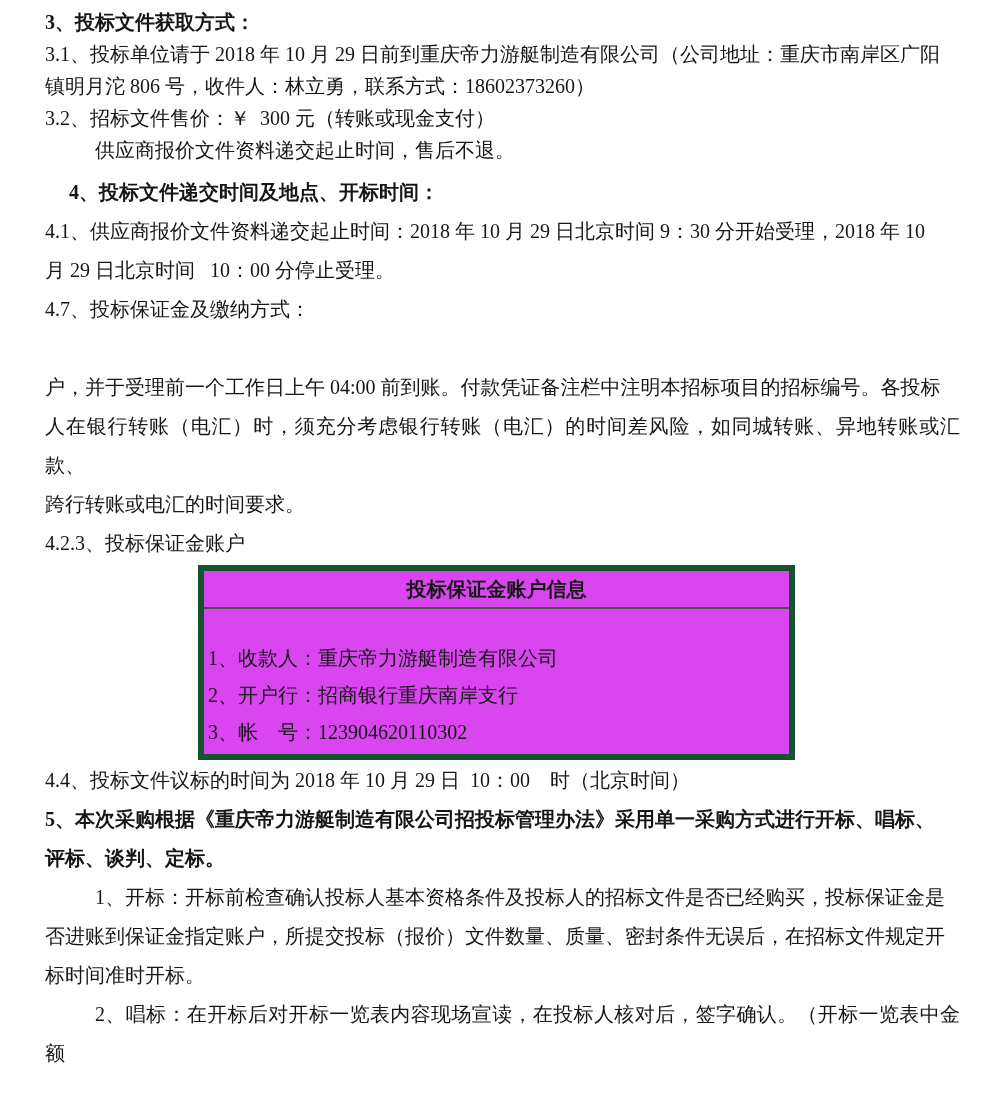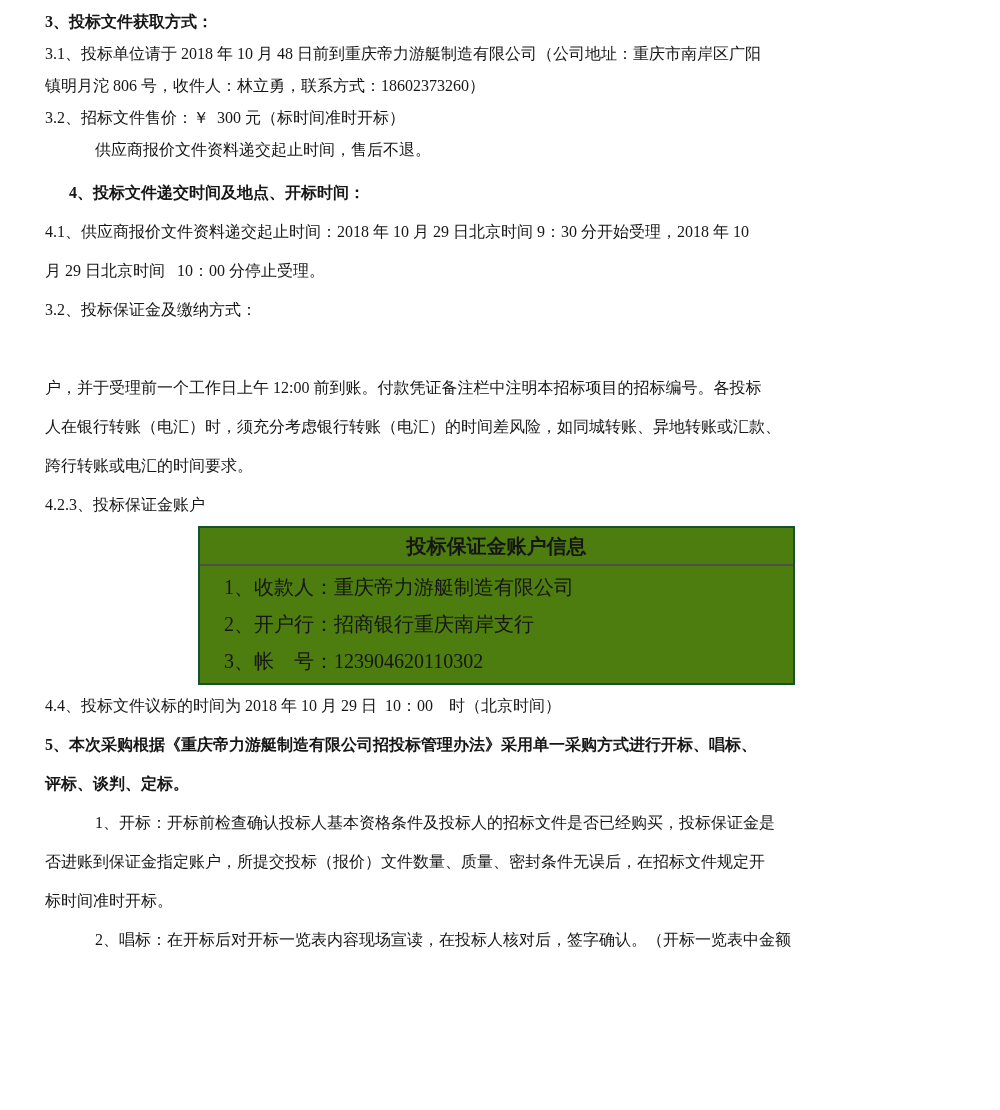--- a/index.html
+++ b/index.html
@@ -14,70 +14,71 @@
     font-family: "Liberation Serif", "DejaVu Serif", serif;
     color: #161616;
   }
   .doc {
     padding: 6px 40px 0 45px;
     box-sizing: border-box;
     width: 1000px;
   }
   .para {
     margin: 0;
-    font-size: 16px;
+    font-size: 20px;
     line-height: 39px;
     text-align: justify;
   }
   .para.tight { line-height: 32px; }
   .para.heading { font-weight: bold; }
   .para.mt { margin-top: 7px; margin-left: 24px; }
   .para.ind { text-indent: 50px; }
   .run { white-space: pre-wrap; }
   .run.u {
     text-decoration-color: #3c3c3c;
     text-underline-offset: 4px;
   }
   .acct-table {
     width: 597px;
     margin: 2px 0 1px 153px;
-    border: 2px solid #14532d;
+    border: 6px solid #14532d;
     box-sizing: border-box;
-    background: #4d7c0f;
+    background: #d946ef;
   }
   .acct-header {
     height: 36px;
     line-height: 36px;
     text-align: center;
     font-weight: bold;
     font-size: 20px;
     border-bottom: 2px solid #4f4f4f;
   }
   .acct-body {
-    padding: 3px 10px 3px 24px;
+    padding: 3px 10px 3px 4px;
+    margin-top: 28px;
   }
   .acct-row {
     margin: 0;
     font-size: 20px;
     line-height: 37px;
     white-space: pre-wrap;
   }
 </style>
 </head>
 <body>
 
 <div class="doc" id="doc-root">
     <p class="para tight heading"><span class="run">3、投标文件获取方式：</span></p>
-    <p class="para tight"><span class="run">3.1、投标单位请于 2018 年 10 月 48 日前到重庆帝力游艇制造有限公司（公司地址：重庆市南岸区广阳</span><br><span class="run">镇明月沱 806 号，收件人：林立勇，联系方式：18602373260）</span></p>
-    <p class="para tight"><span class="run">3.2、招标文件售价：</span><span class="run u">￥  300 元</span><span class="run">（标时间准时开标）</span></p>
+    <p class="para tight"><span class="run">3.1、投标单位请于 2018 年 10 月 29 日前到重庆帝力游艇制造有限公司（公司地址：重庆市南岸区广阳</span><br><span class="run">镇明月沱 806 号，收件人：林立勇，联系方式：18602373260）</span></p>
+    <p class="para tight"><span class="run">3.2、招标文件售价：</span><span class="run u">￥  300 元</span><span class="run">（转账或现金支付）</span></p>
     <p class="para tight ind"><span class="run">供应商报价文件资料递交起止时间，售后不退。</span></p>
     <p class="para heading mt"><span class="run">4、投标文件递交时间及地点、开标时间：</span></p>
     <p class="para"><span class="run">4.1、供应商报价文件资料递交起止时间：</span><span class="run u">2018</span><span class="run"> 年 </span><span class="run u">10</span><span class="run"> 月 </span><span class="run u">29</span><span class="run"> 日北京时间</span><span class="run u"> 9：30 </span><span class="run">分开始受理，2018 年 </span><span class="run u">10</span><br><span class="run">月 </span><span class="run u">29</span><span class="run"> 日北京时间</span><span class="run u">   10：00 </span><span class="run">分停止受理。</span></p>
-    <p class="para"><span class="run">3.2、投标保证金及缴纳方式：</span></p>
-    <p class="para"><br><span class="run">户，并于受理前一个工作日上午 12:00 前到账。付款凭证备注栏中注明本招标项目的招标编号。各投标</span><br><span class="run">人在银行转账（电汇）时，须充分考虑银行转账（电汇）的时间差风险，如同城转账、异地转账或汇款、</span><br><span class="run">跨行转账或电汇的时间要求。</span></p>
+    <p class="para"><span class="run">4.7、投标保证金及缴纳方式：</span></p>
+    <p class="para"><br><span class="run">户，并于受理前一个工作日上午 04:00 前到账。付款凭证备注栏中注明本招标项目的招标编号。各投标</span><br><span class="run">人在银行转账（电汇）时，须充分考虑银行转账（电汇）的时间差风险，如同城转账、异地转账或汇款、</span><br><span class="run">跨行转账或电汇的时间要求。</span></p>
     <p class="para"><span class="run">4.2.3、投标保证金账户</span></p>
     <div class="acct-table">
       <div class="acct-header">投标保证金账户信息</div>
       <div class="acct-body">
         <p class="acct-row">1、收款人：重庆帝力游艇制造有限公司</p>
         <p class="acct-row">2、开户行：招商银行重庆南岸支行</p>
         <p class="acct-row">3、帐　号：123904620110302</p>
       </div>
     </div>
     <p class="para"><span class="run">4.4、投标文件议标的时间为 </span><span class="run u">2018</span><span class="run"> 年 </span><span class="run u">10</span><span class="run"> 月 </span><span class="run u">29</span><span class="run"> 日</span><span class="run u">  10：00    </span><span class="run">时（北京时间）</span></p>

